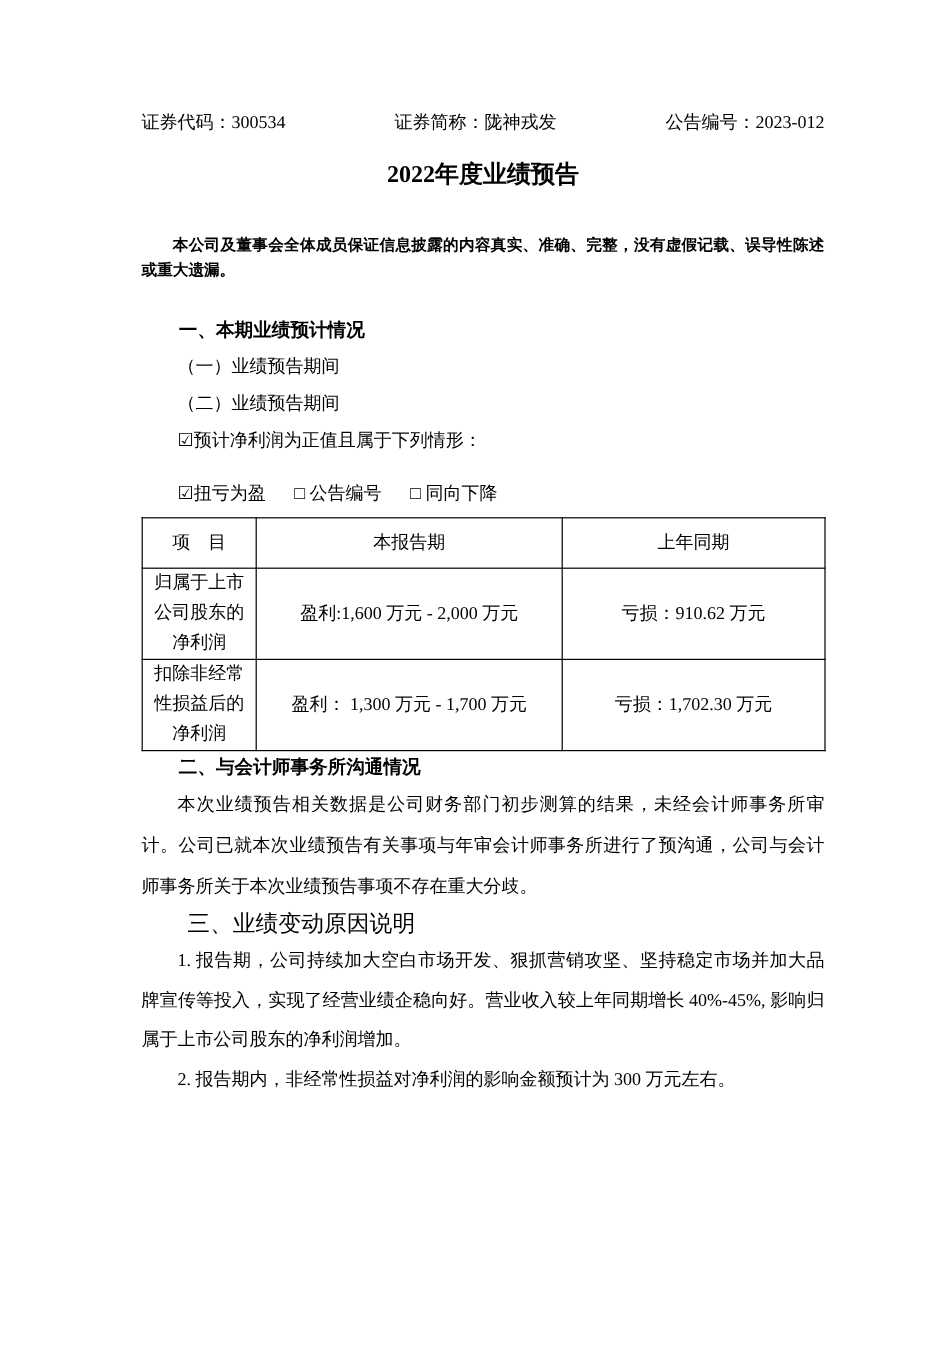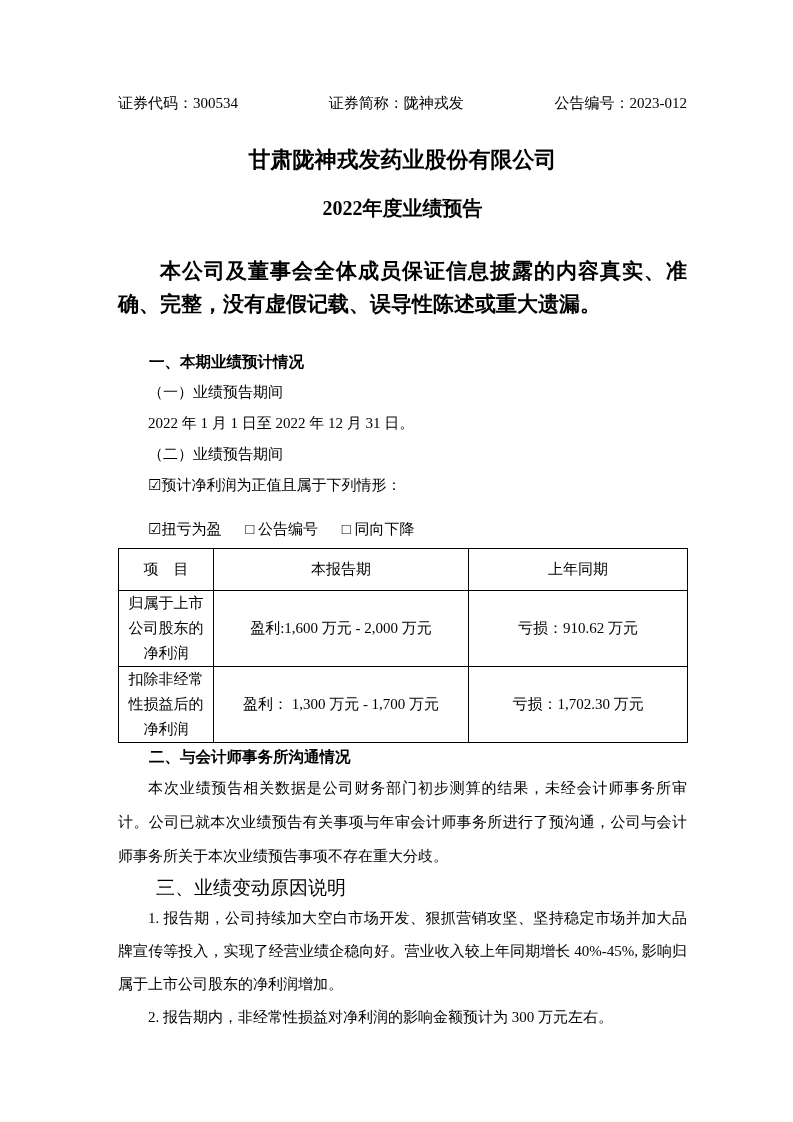--- a/index.html
+++ b/index.html
@@ -11,21 +11,21 @@
     font-family:"Liberation Serif","DejaVu Serif",serif;
     font-size:15px;
     padding:93px 106px 0 118px;
     overflow:hidden;
   }
   .doc-header{display:flex;justify-content:space-between;line-height:20px;font-size:15px;align-items:center;}
   .doc-header span{white-space:nowrap;}
   .title{margin:32px 0 0;text-align:center;font-size:22px;font-weight:bold;line-height:30px;}
   .subtitle{margin:19px 0 0;text-align:center;font-size:20px;font-weight:bold;line-height:28px;}
   .hei{font-family:"Liberation Sans","DejaVu Sans",sans-serif;}
-  .disclaimer{margin:33px 0 0;font-weight:bold;font-size:21px;line-height:33px;text-indent:2em;text-align:justify;font-family:Liberation Serif, serif;}
+  .disclaimer{margin:33px 0 0;font-weight:bold;font-size:13px;line-height:21px;text-indent:2em;text-align:justify;font-family:Liberation Serif, serif;}
   .sec-heading{margin:25px 0 0;font-size:15.5px;font-weight:bold;line-height:31px;text-indent:2em;}
   .line{margin:0;line-height:31px;text-indent:2em;}
   .options-line{margin:13px 0 0;line-height:31px;text-indent:2em;}
   .option{margin-right:20px;}
   .option:last-child{margin-right:0;}
   table.forecast{border-collapse:collapse;table-layout:fixed;width:569px;margin-top:3px;}
   table.forecast th,table.forecast td{
     border:1px solid #000;text-align:center;vertical-align:middle;
     font-size:15px;font-weight:normal;padding:0 6px;box-sizing:border-box;
   }
@@ -44,28 +44,26 @@
 <body>
 
 <div class="page">
 
   <div class="doc-header">
     <span>证券代码：300534</span>
     <span>证券简称：陇神戎发</span>
     <span>公告编号：2023-012</span>
   </div>
 
-  <h1 class="title">甘肃陇神戎发药业股份有限公司</h1>
   <h2 class="subtitle">2022年度业绩预告</h2>
 
   <p class="disclaimer hei">本公司及董事会全体成员保证信息披露的内容真实、准确、完整，没有虚假记载、误导性陈述或重大遗漏。</p>
 
   <h3 class="sec-heading hei">一、本期业绩预计情况</h3>
   <p class="line">（一）业绩预告期间</p>
-  <p class="line">2022 年 1 月 1 日至 2022 年 12 月 31 日。</p>
   <p class="line">（二）业绩预告期间</p>
   <p class="line">☑预计净利润为正值且属于下列情形：</p>
 
   <p class="options-line">
     <span class="option">☑扭亏为盈</span>
     <span class="option">□ 公告编号</span>
     <span class="option">□ 同向下降</span>
   </p>
 
   <table class="forecast">

